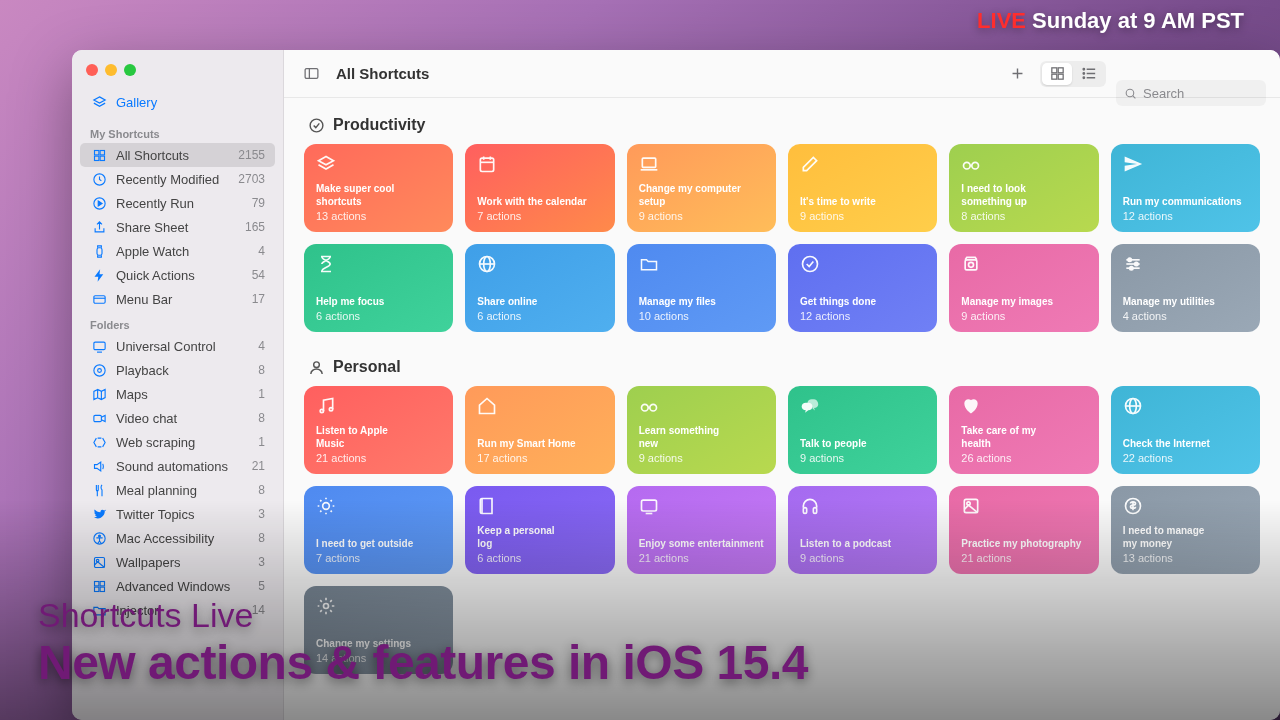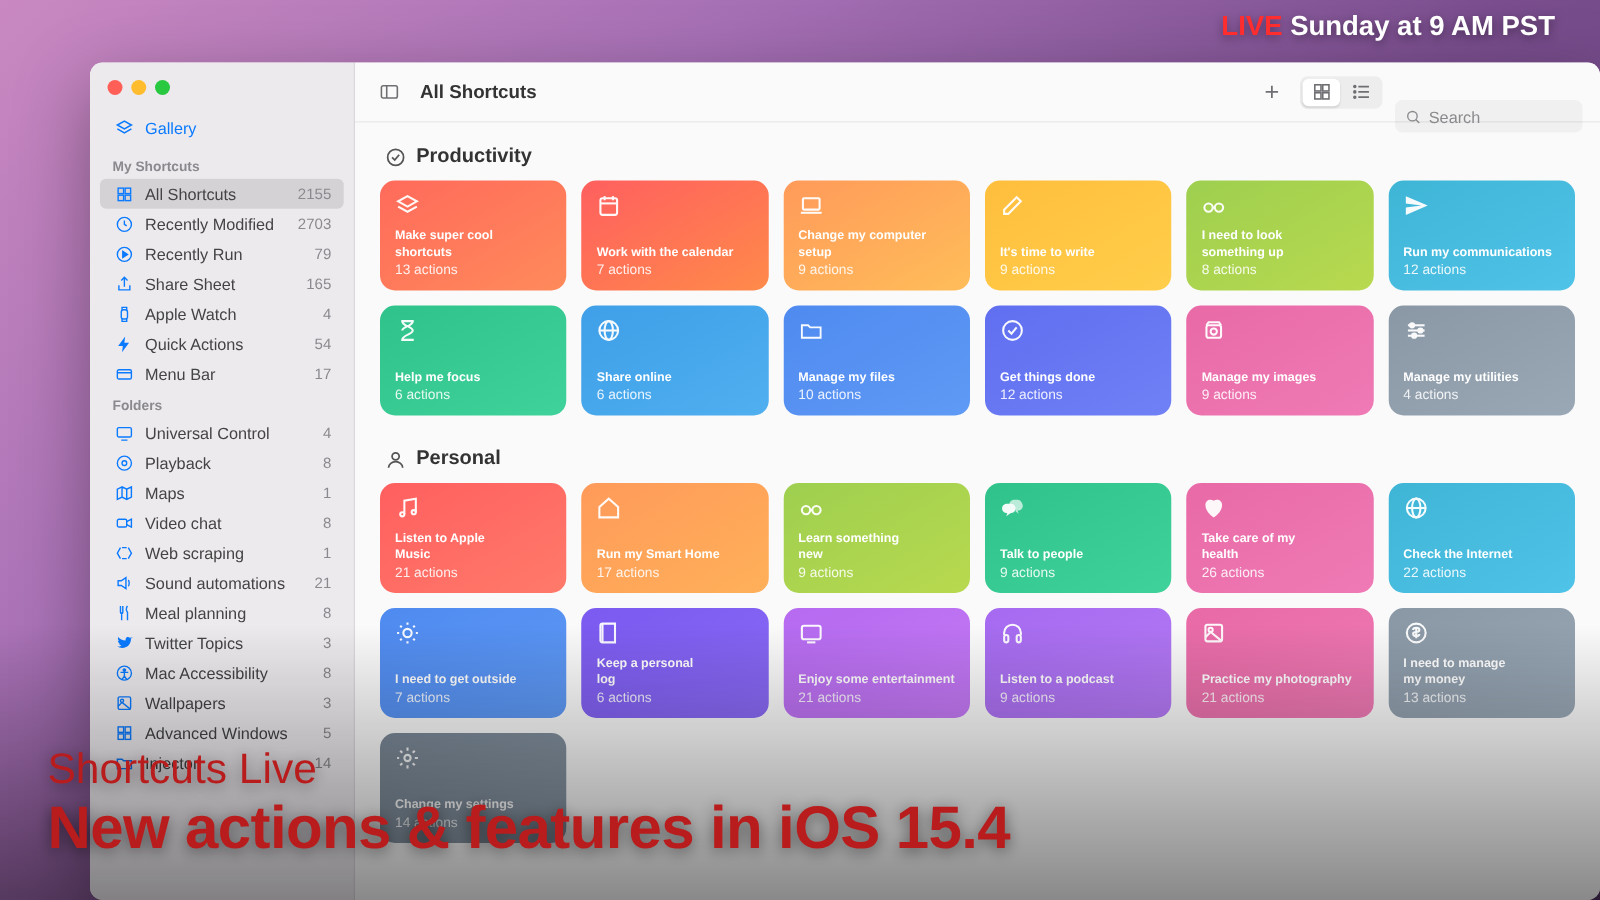--- a/index.html
+++ b/index.html
@@ -110,21 +110,21 @@
 
 .overlay-top {
   position:absolute; top: 8px; right: 36px;
   font-size: 22px; font-weight: 700;
   color: #fff;
   text-shadow: 0 2px 8px rgba(0,0,0,0.4);
 }
 .overlay-top .live { color:#ff2d2d; font-weight:800; }
 .overlay-bottom {
   position:absolute; left: 38px; bottom: 30px;
-  color: #b91c1c;
+  color: #701a75;
   text-shadow: 0 3px 12px rgba(0,0,0,0.5);
 }
 .overlay-bottom .t1 { font-size: 34px; font-weight: 500; }
 .overlay-bottom .t2 { font-size: 48px; font-weight: 700; letter-spacing: -0.5px; }
 .bottom-shade {
   position:absolute; bottom:0; left:0; right:0; height: 220px;
   background: linear-gradient(transparent, rgba(0,0,0,0.45));
   pointer-events:none;
 }
 </style>

